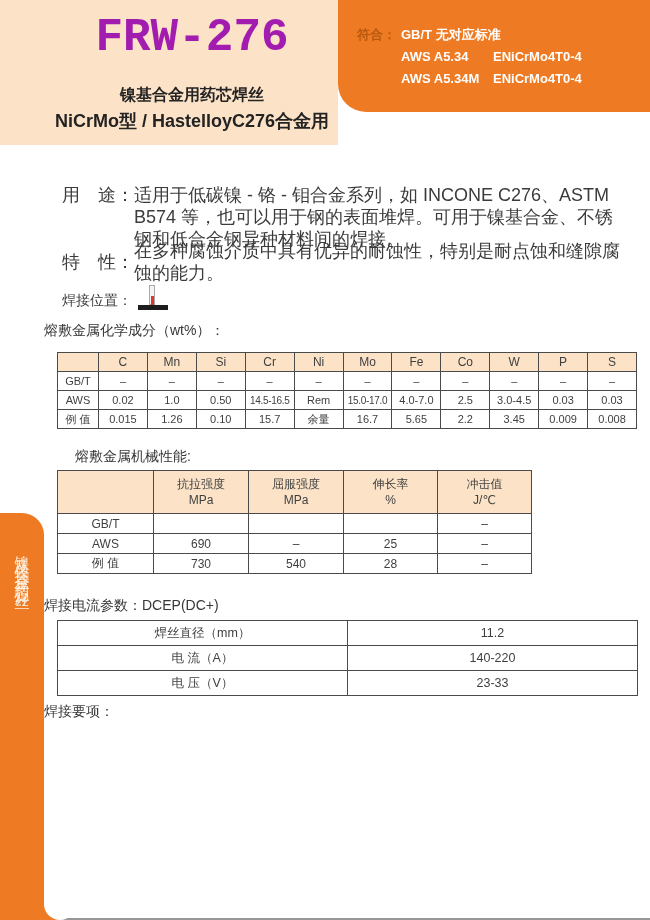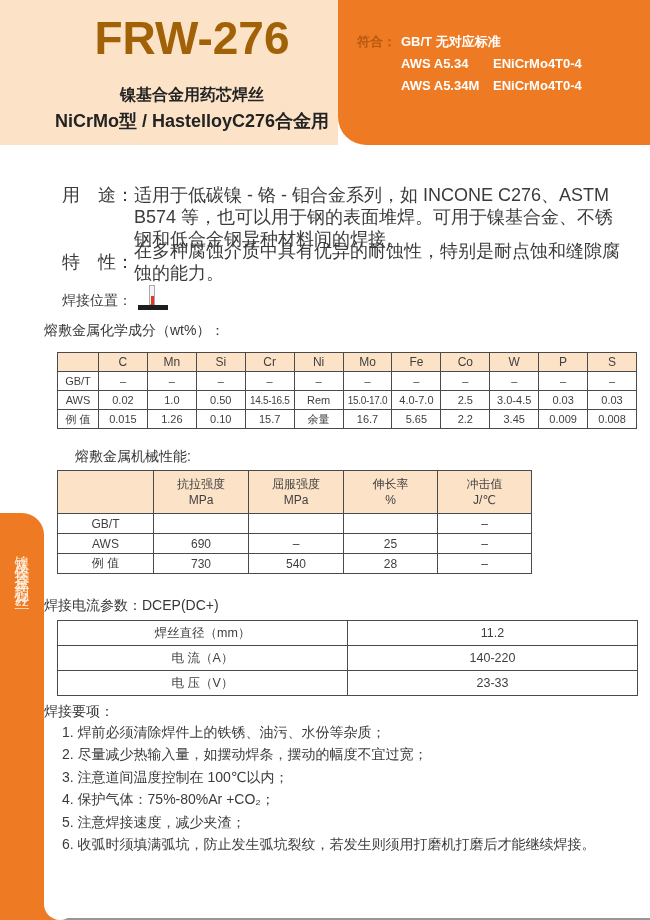--- a/index.html
+++ b/index.html
@@ -5,27 +5,27 @@
   html,body{margin:0;padding:0;background:#ffffff;}
   .page{
     position:relative;width:650px;height:920px;background:#fff;overflow:hidden;
     font-family:"Liberation Sans","DejaVu Sans",sans-serif;color:#3b3b3b;
   }
   
   .hdr-left{
     position:absolute;left:0;top:0;width:338px;height:145px;background:#fce3c8;
     box-sizing:border-box;text-align:center;padding:13px 0 0 46px;
   }
-  .code{font-size:46px;font-weight:800;color:#a16207;line-height:1.12;letter-spacing:0;}
+  .code{font-size:46px;font-weight:800;color:#a21caf;line-height:1.12;letter-spacing:0;font-family:Liberation Mono, monospace;}
   .sub1{font-size:16px;font-weight:700;color:#232323;margin-top:20px;}
   .sub2{font-size:18px;font-weight:700;color:#232323;margin-top:3px;}
   .hdr-right{
-    position:absolute;left:338px;top:0;width:312px;height:145px;background:#ee7b23;
+    position:absolute;left:338px;top:0;width:312px;height:112px;background:#ee7b23;
     border-bottom-left-radius:28px;box-sizing:border-box;
-    padding:31px 0 0 19px;color:#fff;font-size:13px;font-weight:700;line-height:22px;
+    padding:24px 0 0 19px;color:#fff;font-size:13px;font-weight:700;line-height:22px;
   }
   .comp{display:flex;}
   .comp-label{color:#b95a10;width:44px;flex:0 0 44px;}
   .comp-row{display:flex;justify-content:space-between;}
   .comp-std{width:92px;flex:0 0 92px;}
   
   .side-tab{
     position:absolute;left:0;top:513px;width:44px;height:407px;background:#ee7b23;
     border-top-right-radius:22px;z-index:2;
   }
@@ -258,28 +258,20 @@
         <td>140-220</td>
       </tr>
       <tr>
         <td>电 压（V）</td>
         <td>23-33</td>
       </tr>
     </tbody>
   </table>
 
   <div class="sec-title t-notes">焊接要项：</div>
-  <ul class="notes">
-    <li>1. 焊前必须清除焊件上的铁锈、油污、水份等杂质；</li>
-    <li>2. 尽量减少热输入量，如摆动焊条，摆动的幅度不宜过宽；</li>
-    <li>3. 注意道间温度控制在 100℃以内；</li>
-    <li>4. 保护气体：75%-80%Ar +CO₂；</li>
-    <li>5. 注意焊接速度，减少夹渣；</li>
-    <li>6. 收弧时须填满弧坑，防止发生弧坑裂纹，若发生则须用打磨机打磨后才能继续焊接。</li>
-  </ul>
 
   <div class="side-tab">
     <span class="side-text">镍及镍合金药芯焊丝</span>
   </div>
   <div class="flare"></div>
   <div class="bottom-rule"></div>
 
 </div>
 
 </body></html>

